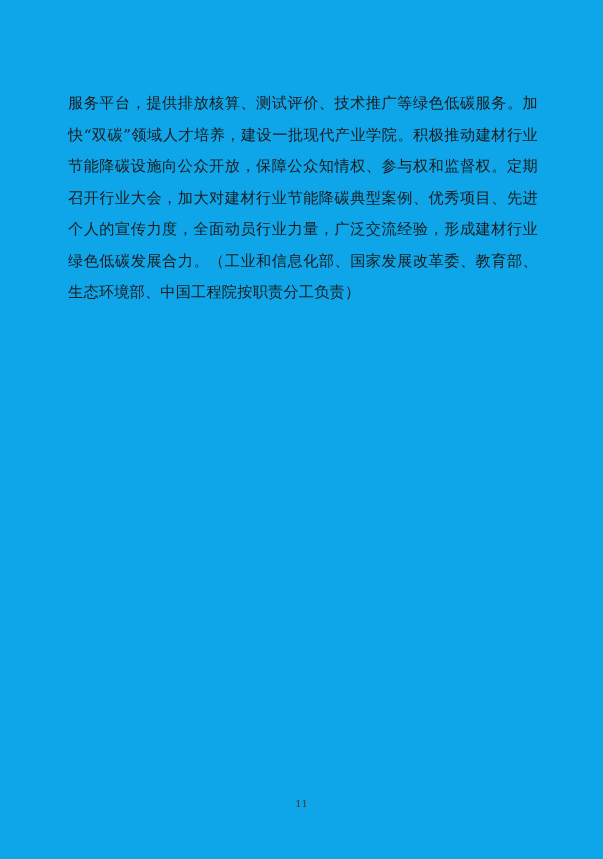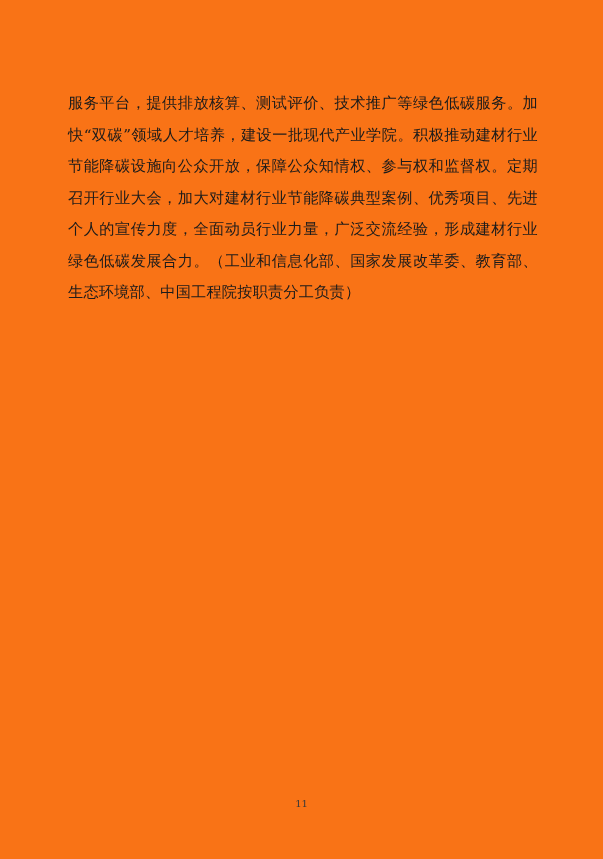--- a/index.html
+++ b/index.html
@@ -7,21 +7,21 @@
     padding: 0;
     background: #c8c8c8;
   }
   body {
     font-family: "DejaVu Sans", sans-serif;
   }
   .page {
     position: relative;
     width: 603px;
     height: 859px;
-    background: #f97316;
+    background: #0ea5e9;
     overflow: hidden;
     box-sizing: border-box;
   }
   .content {
     position: absolute;
     left: 68px;
     top: 88px;
     width: 470px;
   }
   .para {

